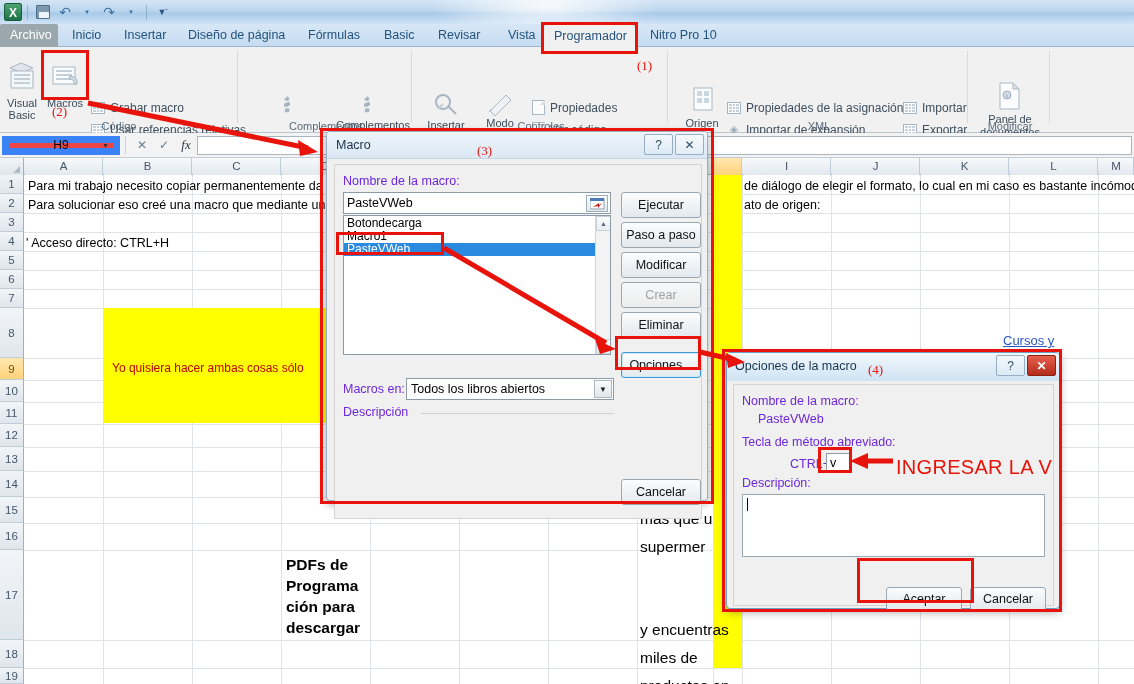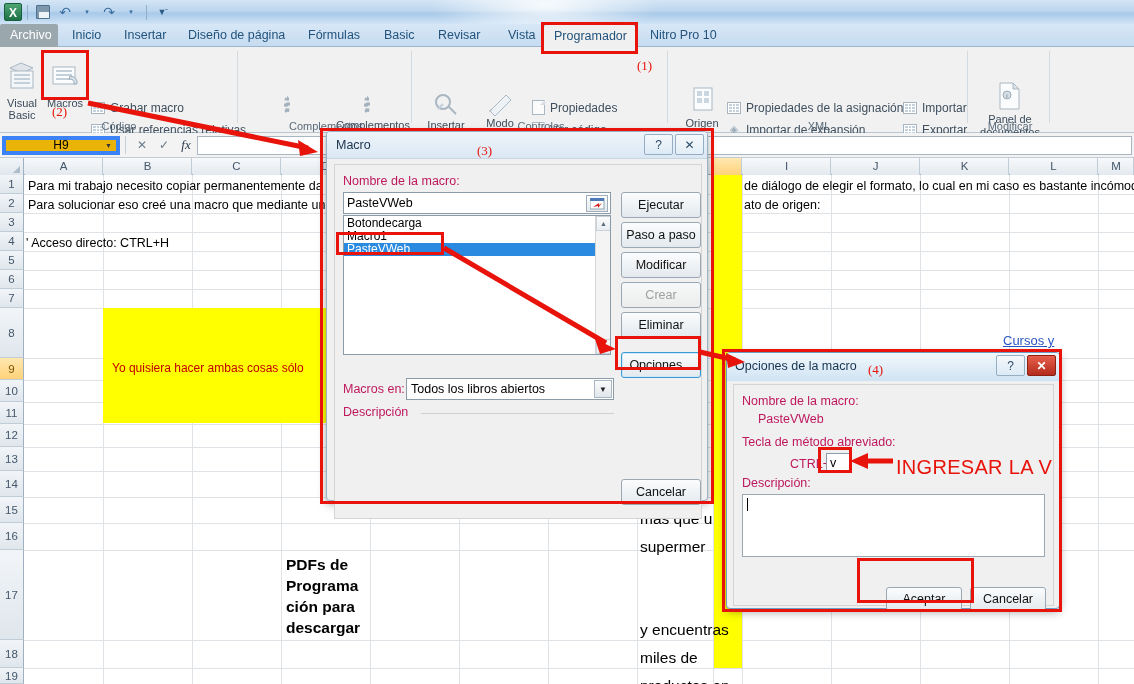--- a/index.html
+++ b/index.html
@@ -120,21 +120,21 @@
   }
 
   
   .formulabar {
     position: absolute; left: 0; top: 133px; width: 1134px; height: 25px;
     background: #f3f3f3; border-bottom: 1px solid #c3ccd4;
     display: flex; align-items: center;
   }
   .namebox {
     width: 118px; height: 19px; margin-left: 2px;
-    background: #eab308; border: 4px solid #3b82f6;
+    background: #ef4444; border: 7px solid #3b82f6;
     display: flex; align-items: center; justify-content: center;
     font-size: 12px; color: #000; position: relative;
   }
   .namebox .nb-caret { position: absolute; right: 4px; font-size: 7px; color: #333; }
   .fb-sep { width: 1px; height: 18px; background: #c8d0d7; margin: 0 5px; }
   .fb-btn { width: 22px; text-align: center; color: #6b7d8c; font-size: 12px; }
   .fb-fx { font-style: italic; font-family: "Liberation Serif", serif; font-size: 13px; color: #2b3b4a; }
   .fb-input { flex: 1; height: 19px; background: #fff; border: 1px solid #a9b6c1; margin-right: 2px; }
 
   
@@ -219,21 +219,21 @@
   .dlg-btn.close { background: linear-gradient(to bottom,#f6f9fb,#e3eef7); }
   .dlg-btn.close-red {
     background: linear-gradient(to bottom,#e8604c,#b22b1c);
     color: #fff; border: 1px solid #8e2012; font-weight: bold;
   }
   .dlg-body { position: relative; }
   .panel {
     position: absolute; background: #f0f0f0;
     border: 1px solid #d4d4d4;
   }
-  .lbl { position: absolute; font-size: 12.5px; color: #be185d; white-space: nowrap; }
+  .lbl { position: absolute; font-size: 12.5px; color: #6d28d9; white-space: nowrap; }
   .txtbox {
     position: absolute; background: #fff; border: 1px solid #8c9ba8;
     font-size: 12.5px; color: #000; display: flex; align-items: center; padding-left: 3px;
   }
   .listbox {
     position: absolute; background: #fff; border: 1px solid #8c9ba8; overflow: hidden;
   }
   .listitem {
     height: 13px; line-height: 13px; font-size: 12px; color: #000; padding-left: 3px;
   }

